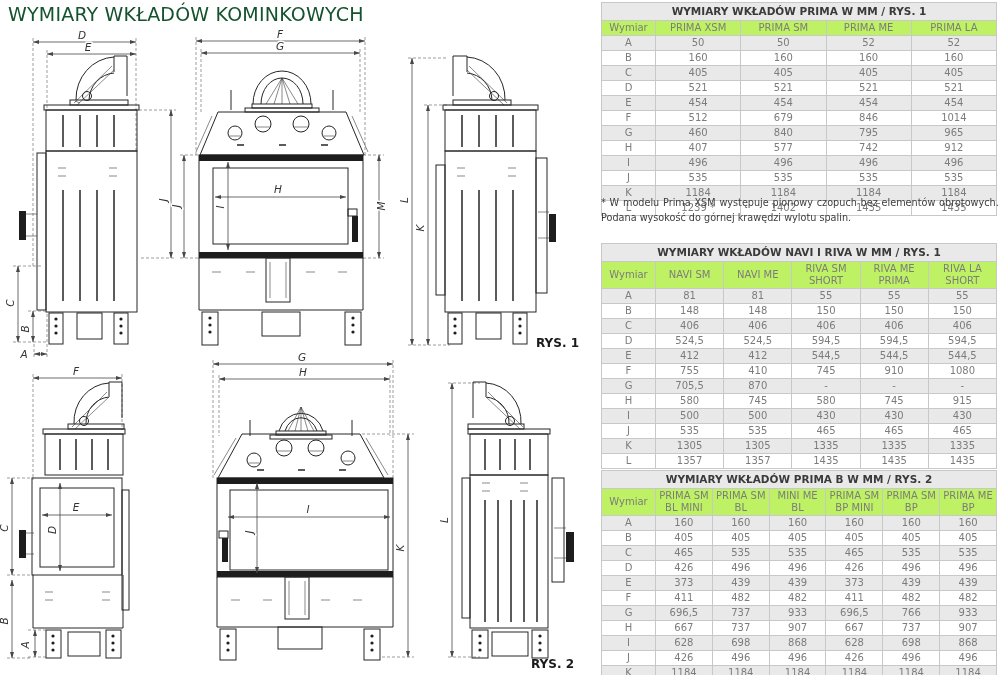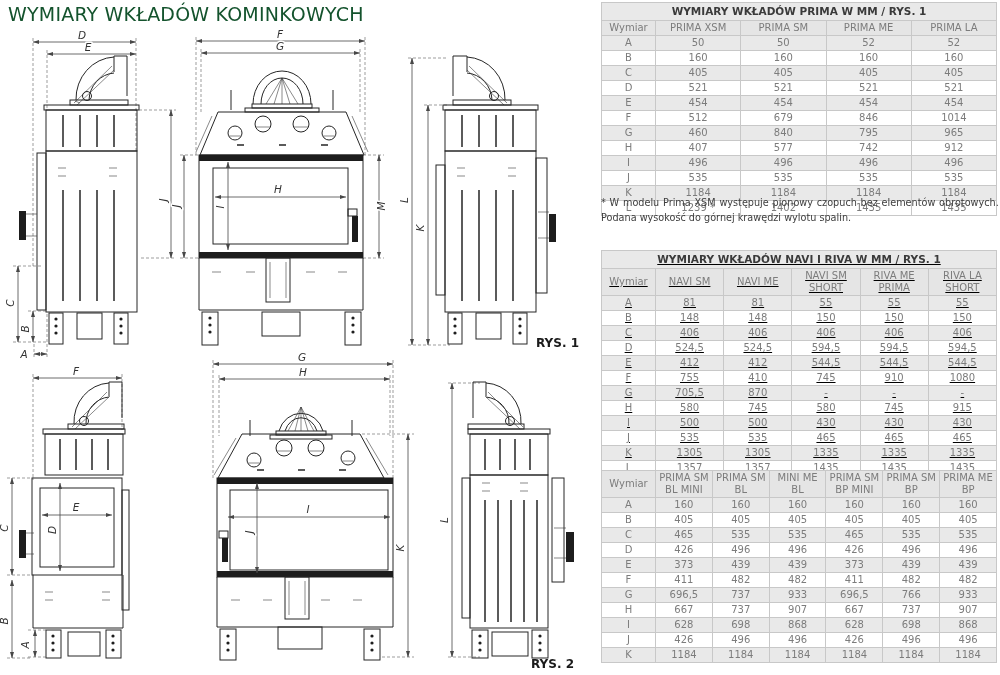--- a/index.html
+++ b/index.html
@@ -24,28 +24,28 @@
     font-family:"DejaVu Sans",sans-serif;
     paint-order:stroke;stroke:#fff;stroke-width:3px;stroke-linejoin:round;
     text-anchor:middle;
   }
   text.rys{
     font-weight:bold;font-size:12px;fill:#1a1a1a;
     font-family:"DejaVu Sans",sans-serif;text-anchor:start;
   }
   
   .tbl-wrap{position:absolute;left:601px;width:396px;}
-  #table1{top:2px;} #table2{top:250px;text-decoration:underline;} #table3{top:470px;}
+  #table1{top:2px;} #table2{top:243px;} #table3{top:470px;}
   table{border-collapse:collapse;width:100%;table-layout:fixed;
         font-size:10px;color:#7c7c7c;}
   th,td{border:1px solid #c8c8c8;text-align:center;padding:1px 1px;
         font-weight:normal;overflow:hidden;line-height:12px;}
   th.t-title{background:#e9e9e9;color:#3a3a3a;font-weight:bold;
         font-size:10.5px;padding:2px 0;line-height:13px;}
-  tr.t-head th{background:#e5e5e5;color:#7c7c7c;}
+  tr.t-head th{background:#bef264;color:#7c7c7c;}
   tbody tr:nth-child(odd) td{background:#e9e9e9;}
   #footnote{
     position:absolute;left:601px;top:196px;width:452px;
     transform:scaleX(0.88);transform-origin:0 0;
     font-size:11px;color:#3d3d3d;text-align:justify;line-height:1.35;
   }
 </style>
 </head>
 <body>
 
@@ -470,21 +470,21 @@
         <col>
       </colgroup>
     <thead>
       <tr>
           <th class="t-title" colspan="6">WYMIARY WKŁADÓW NAVI I RIVA W MM / RYS. 1</th>
         </tr>
       <tr class="t-head">
           <th>Wymiar</th>
           <th>NAVI SM</th>
           <th>NAVI ME</th>
-          <th>NAVI SM SHORT</th>
+          <th>RIVA SM SHORT</th>
           <th>RIVA ME PRIMA</th>
           <th>RIVA LA SHORT</th>
         </tr>
     </thead>
     <tbody>
         <tr>
           <td>A</td>
           <td>81</td>
           <td>81</td>
           <td>55</td>
@@ -588,20 +588,23 @@
       <colgroup>
         <col style="width: 54px;">
         <col>
         <col>
         <col>
         <col>
         <col>
         <col>
       </colgroup>
     <thead>
+      <tr>
+          <th class="t-title" colspan="7">WYMIARY WKŁADÓW PRIMA B W MM / RYS. 2</th>
+        </tr>
       <tr class="t-head">
           <th>Wymiar</th>
           <th>PRIMA SM BL MINI</th>
           <th>PRIMA SM BL</th>
           <th>MINI ME BL</th>
           <th>PRIMA SM BP MINI</th>
           <th>PRIMA SM BP</th>
           <th>PRIMA ME BP</th>
         </tr>
     </thead>

